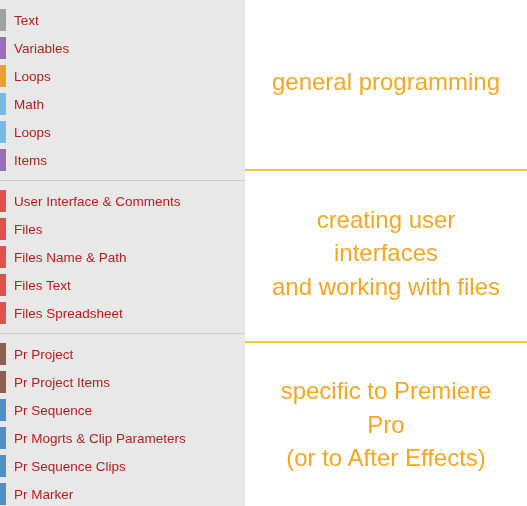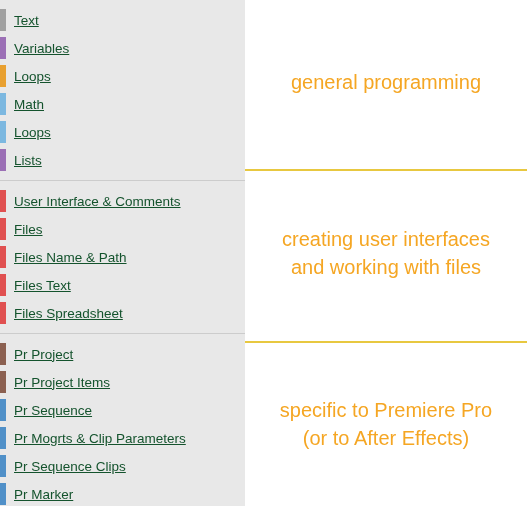--- a/index.html
+++ b/index.html
@@ -28,23 +28,22 @@
     .sidebar-group + .sidebar-group {
       border-top: 1px solid #ccc;
       text-align: right;
     }
 
     .sidebar-item {
       display: flex;
       align-items: center;
       padding: 3px 10px 3px 0;
       font-size: 13.5px;
-      color: #14532d;
+      color: #b91c1c;
       cursor: pointer;
-      text-decoration: underline;
     }
 
     .color-bar {
       width: 6px;
       height: 22px;
       margin-right: 8px;
       flex-shrink: 0;
     }
 
     .main-content {
@@ -60,21 +59,21 @@
       align-items: center;
       justify-content: center;
     }
 
     .content-section + .content-section {
       border-top: 2px solid #e8c840;
       margin-top: 6px;
     }
 
     .section-label {
-      font-size: 20px;
+      font-size: 24px;
       color: #f5a623;
       text-align: center;
       line-height: 1.4;
       font-weight: 400;
       padding: 10px 20px;
     }
   </style>
 </head>
 <body>
 
@@ -95,21 +94,21 @@
       <div class="sidebar-item">
         <div class="color-bar" style="background-color: rgb(124, 184, 224);"></div>
         <span>Math</span>
       </div>
       <div class="sidebar-item">
         <div class="color-bar" style="background-color: rgb(124, 184, 224);"></div>
         <span>Loops</span>
       </div>
       <div class="sidebar-item">
         <div class="color-bar" style="background-color: rgb(155, 111, 181);"></div>
-        <span>Lists</span>
+        <span>Items</span>
       </div>
     </div>
     <div class="sidebar-group">
       <div class="sidebar-item">
         <div class="color-bar" style="background-color: rgb(224, 80, 80);"></div>
         <span>User Interface &amp; Comments</span>
       </div>
       <div class="sidebar-item">
         <div class="color-bar" style="background-color: rgb(224, 80, 80);"></div>
         <span>Files</span>

